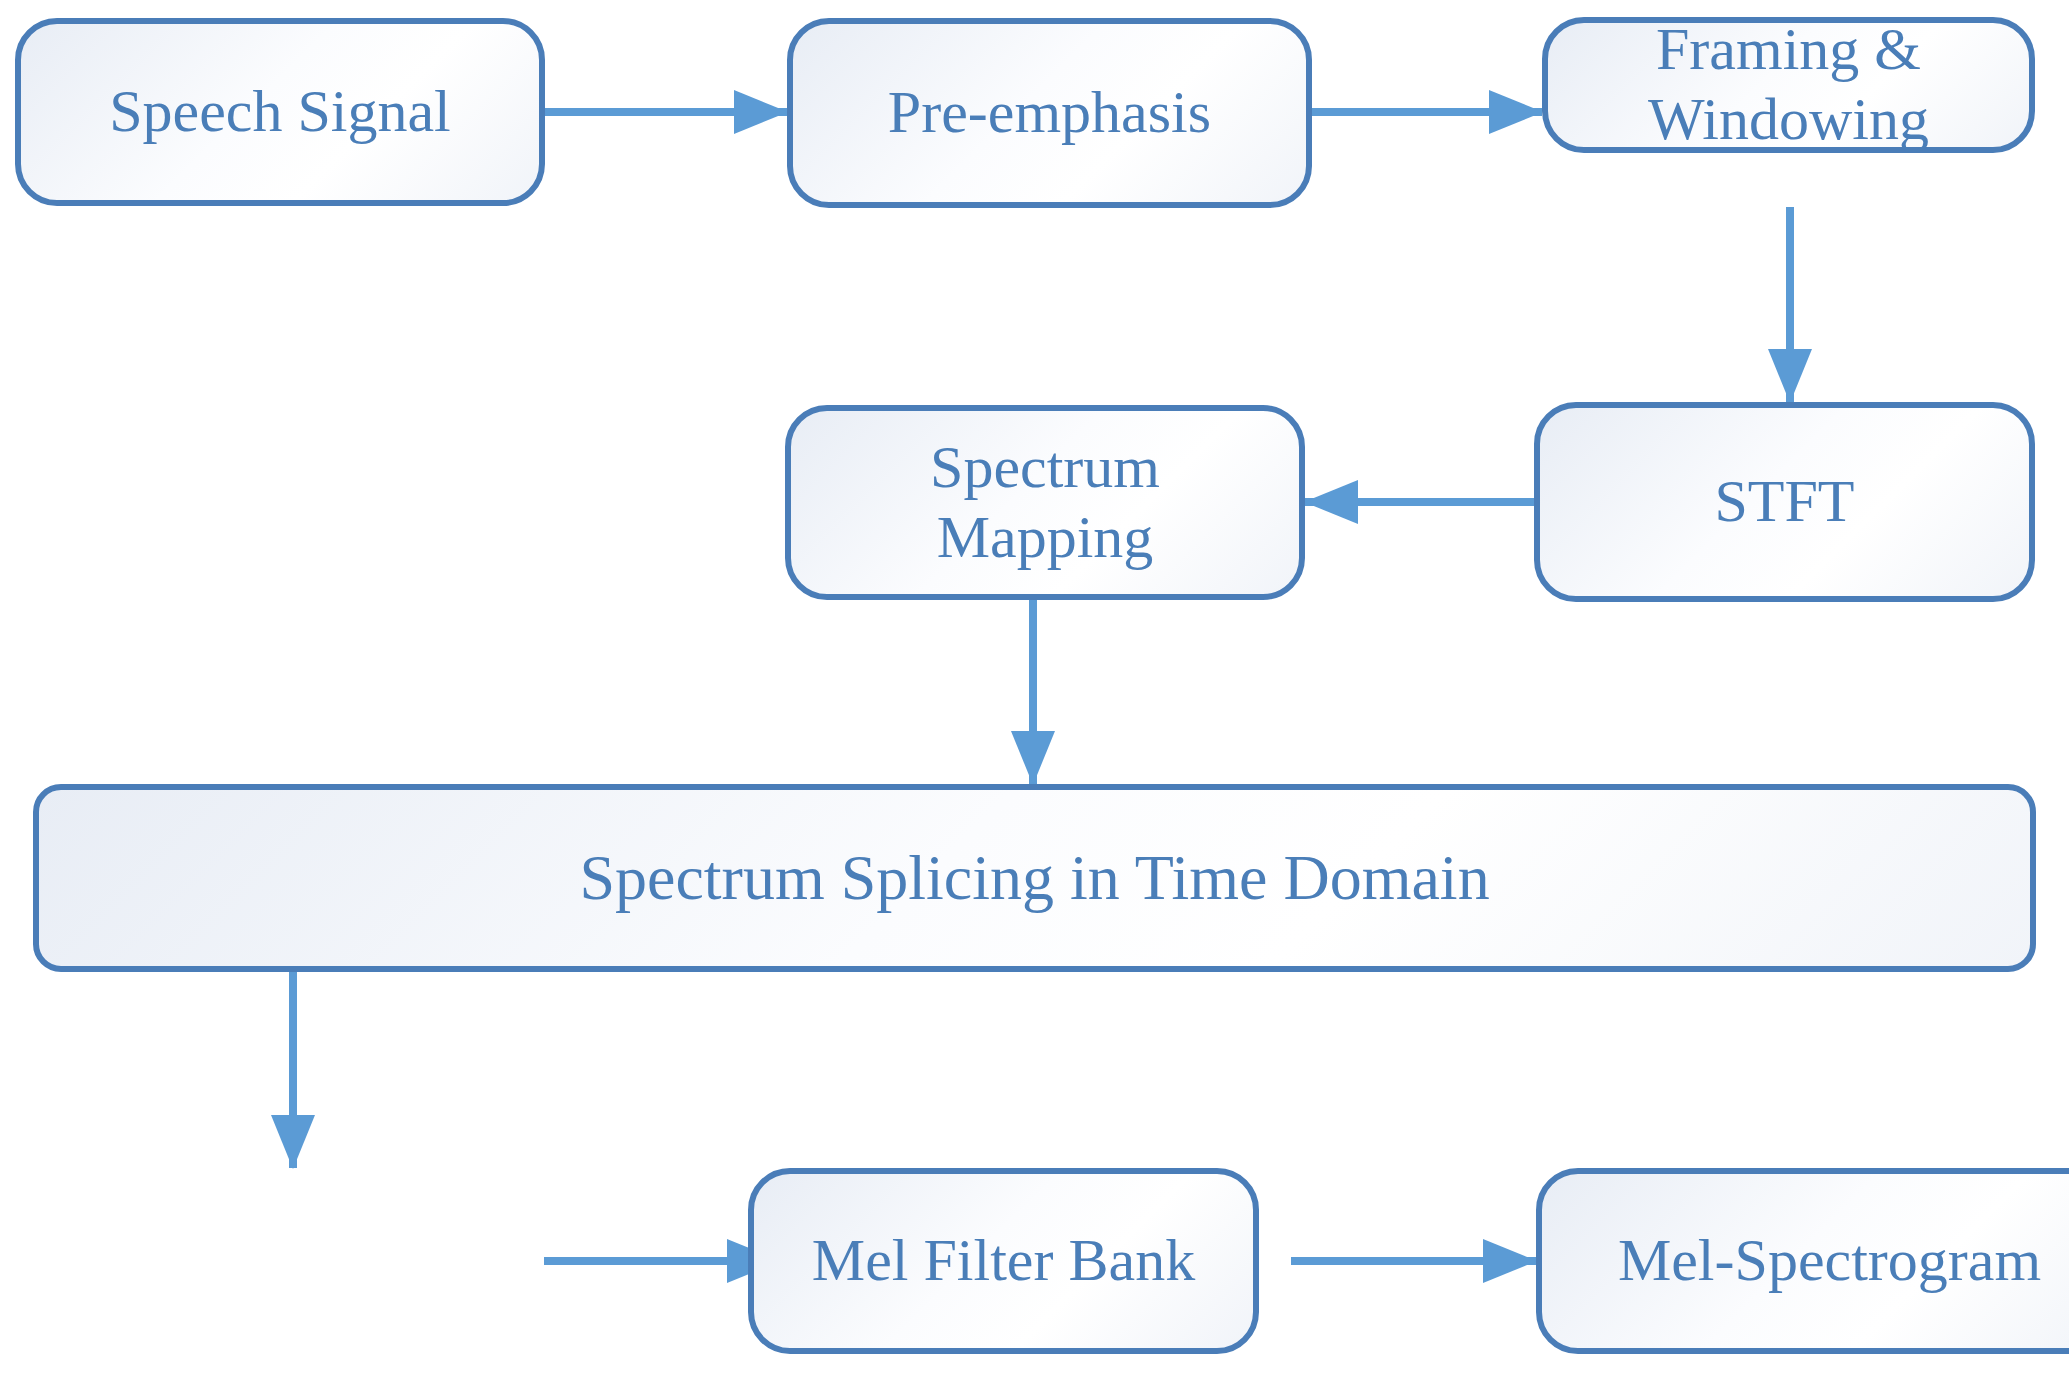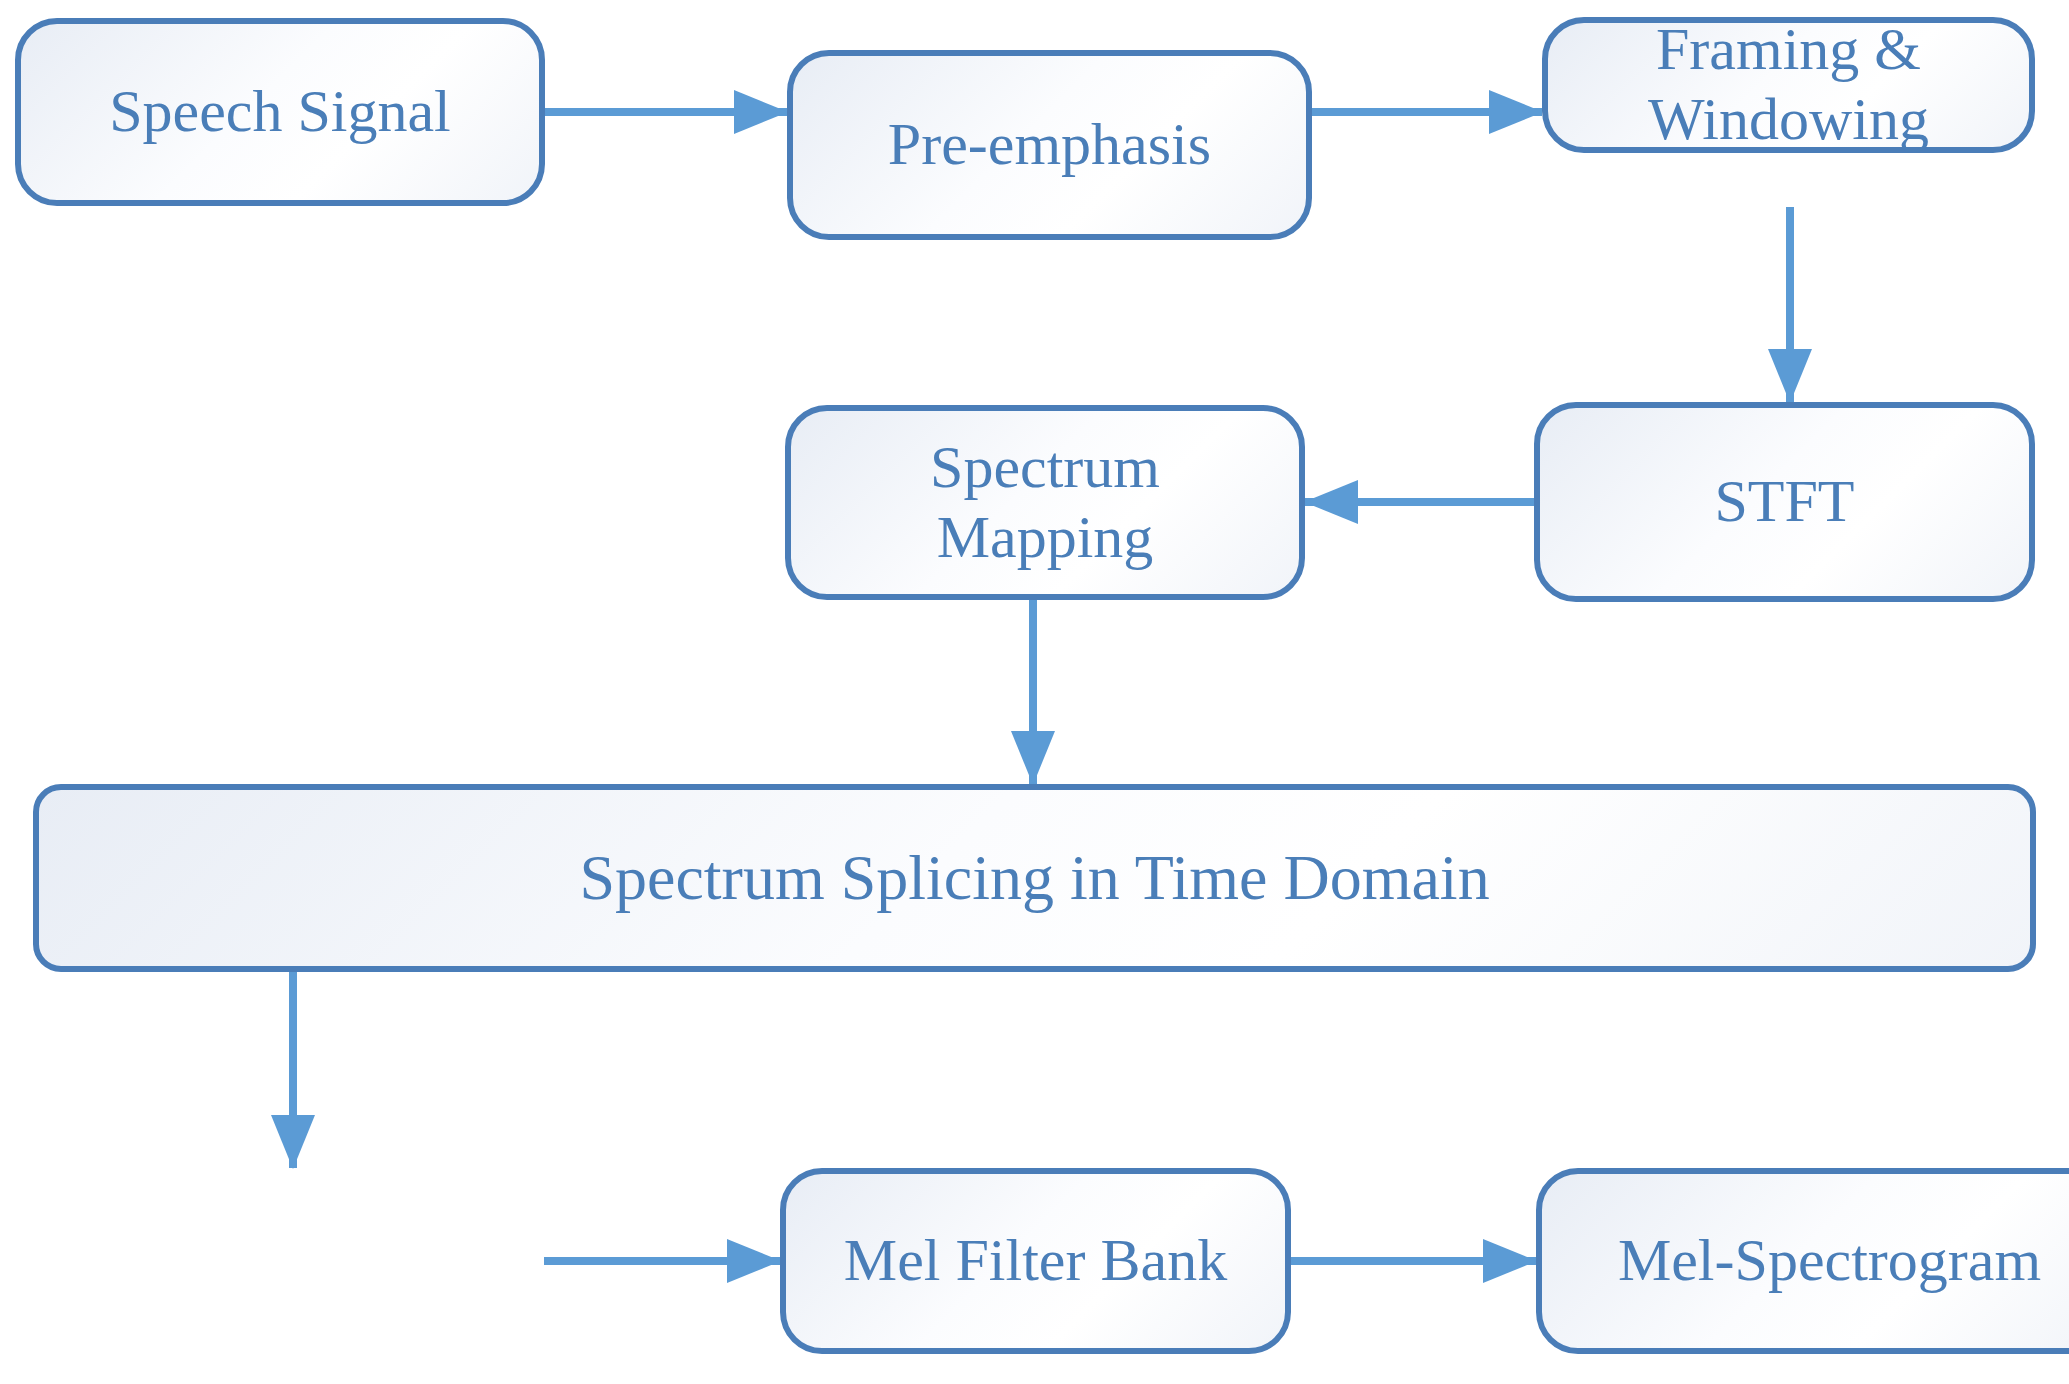--- a/index.html
+++ b/index.html
@@ -36,27 +36,27 @@
     color:var(--text-blue);
     font-size:60px;
     line-height:1.16;
     display:flex;
     align-items:center;
     justify-content:center;
     text-align:center;
   }
   .single{white-space:nowrap;}
   .node-speech-signal   {left:15px;   top:18px;   width:530px;  height:188px;}
-  .node-pre-emphasis    {left:787px;  top:18px;   width:525px;  height:190px;margin-top:32px;}
+  .node-pre-emphasis    {left:787px;  top:18px;   width:525px;  height:190px;}
   .node-framing-windowing{left:1542px;top:17px;   width:493px;  height:136px; padding:0 70px;}
   .node-spectrum-mapping{left:785px;  top:405px;  width:520px;  height:195px; padding:0 90px;}
   .node-stft            {left:1534px; top:402px;  width:501px;  height:200px;}
   .node-spectrum-splicing{left:33px;  top:784px;  width:2003px; height:188px; font-size:64px;border-radius:28px;}
   .node-spectrogram     {left:30px;   top:1168px; width:514px;  height:186px;}
-  .node-mel-filter-bank {left:780px;  top:1168px; width:511px;  height:186px;}
+  .node-mel-filter-bank {left:748px;  top:1168px; width:511px;  height:186px;}
   .node-mel-spectrogram {left:1536px; top:1168px; width:587px;  height:186px;}
 </style>
 </head>
 <body>
 
 <div class="canvas">
 
   <svg class="edges" viewBox="0 0 2069 1384" xmlns="http://www.w3.org/2000/svg">
     <defs>
       <marker id="ah" markerUnits="userSpaceOnUse" markerWidth="56" markerHeight="46" refX="54" refY="23" orient="auto">

